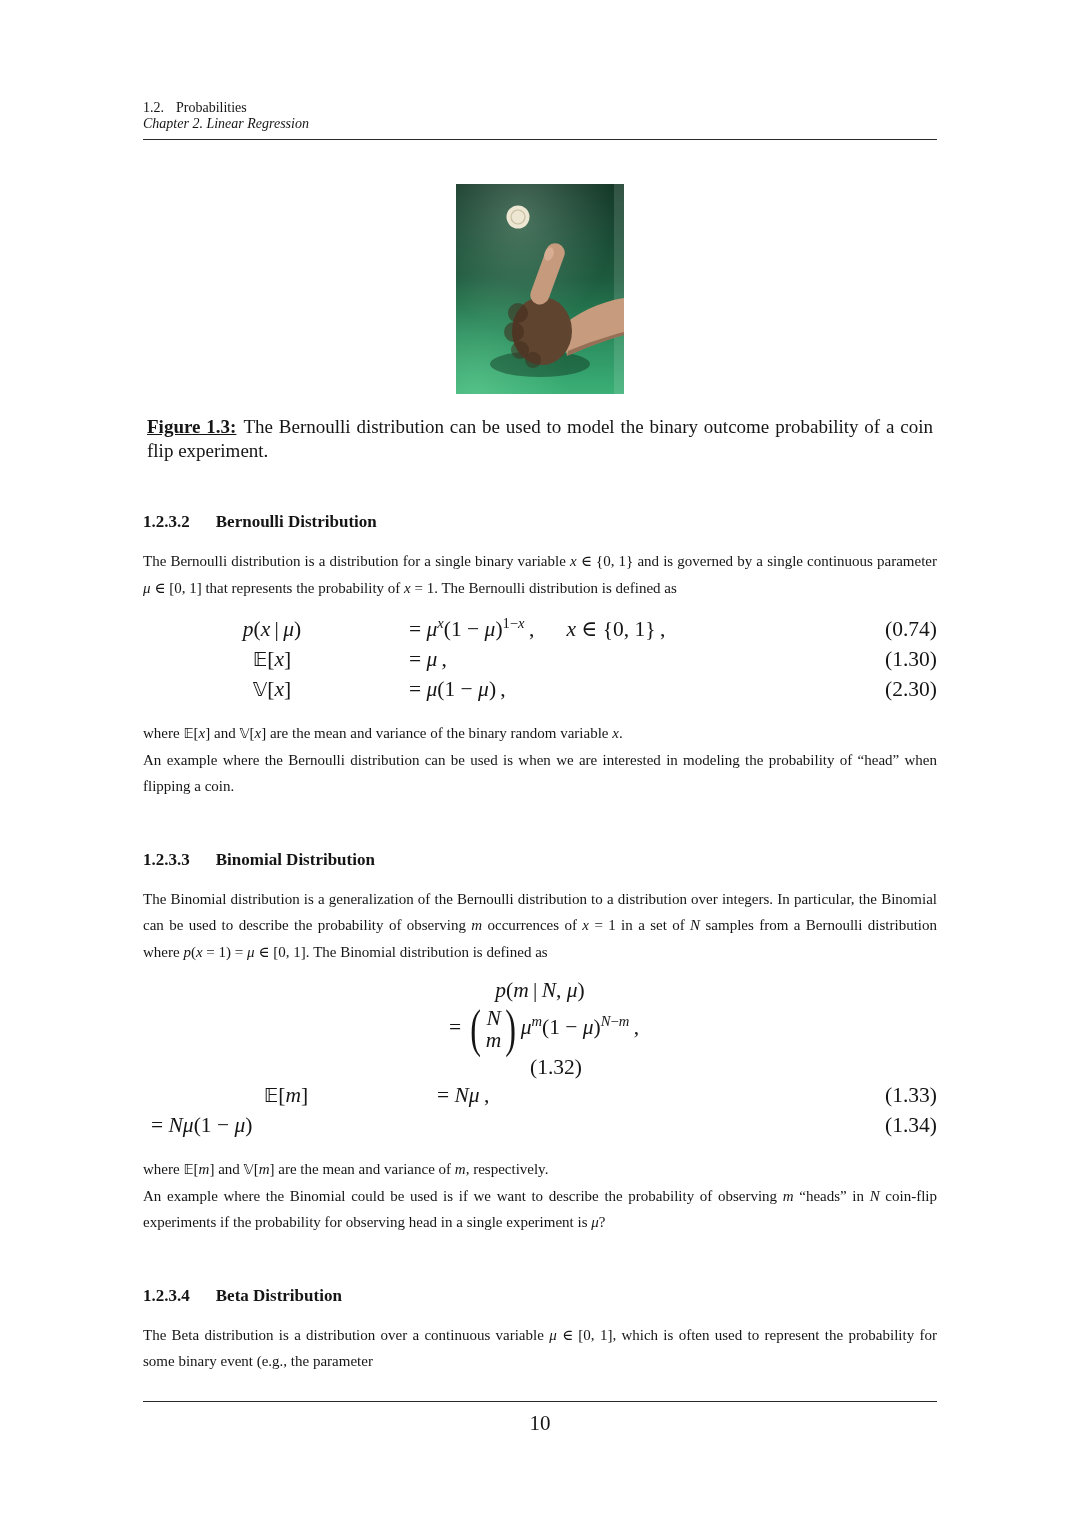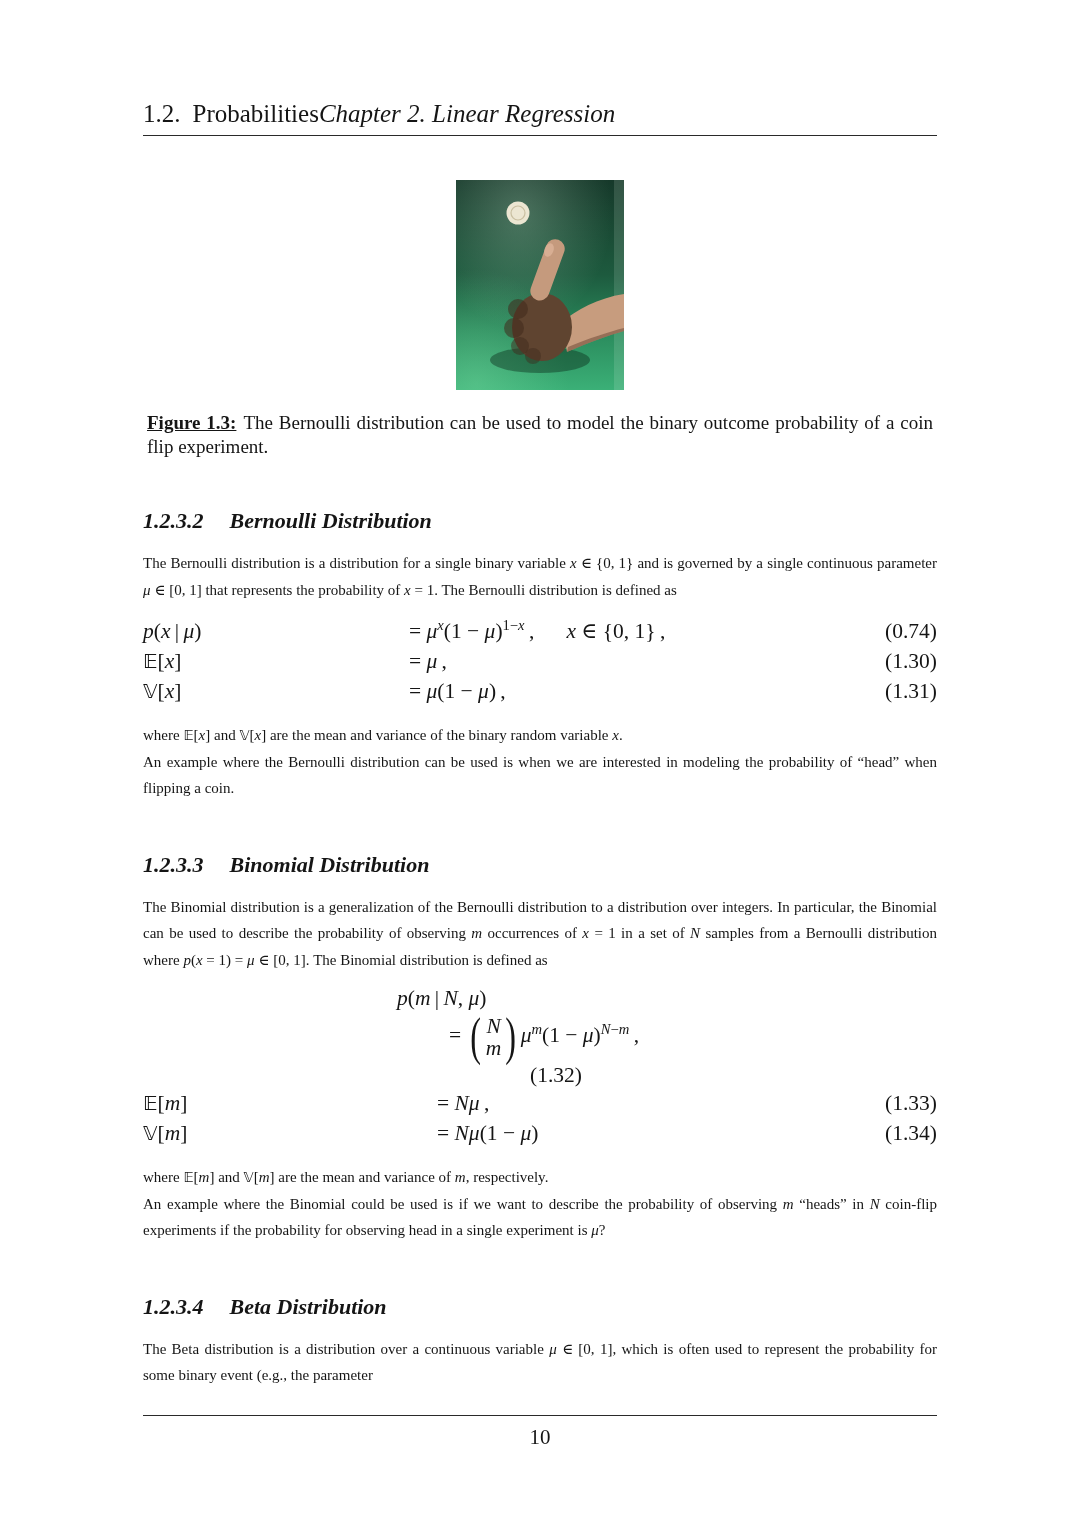--- a/index.html
+++ b/index.html
@@ -7,52 +7,52 @@
     width:1080px; min-height:1527px;
     font-family:"Liberation Serif", "DejaVu Serif", serif;
     color:#151515;
     -webkit-font-smoothing:antialiased;
   }
   .page { box-sizing:border-box; width:1080px; min-height:1527px; padding:100px 143px 40px 143px; }
 
   
   .running-head {
     display:flex; justify-content:flex-start; align-items:baseline;
-    font-size:25px; padding-bottom:7px; border-bottom:1.6px solid #2a2a2a;
+    font-size:14px; padding-bottom:7px; border-bottom:1.6px solid #2a2a2a;flex-direction:column;
   }
   .running-head .sec-no { margin-right:12px; }
   .running-head .right { font-style:italic; }
 
   
   figure.fig { margin:44px 0 0 0; text-align:center; }
   svg.photo { width:168px; height:210px; display:inline-block; }
   .caption {
     margin:17px 4px 0 4px; font-size:19px; line-height:23.5px;
     text-align:justify; text-justify:inter-word;
   }
   .caption .cap-label { font-weight:bold; margin-right:7px;text-decoration:underline; }
 
   
-  .subsec { margin:50px 0 0 0; font-size:22px; font-weight:bold;font-style:italic; }
+  .subsec { margin:50px 0 0 0; font-size:17px; font-weight:bold; }
   .subsec .no { margin-right:26px; }
 
   
   p.body {
     margin:16px 0 0 0; font-size:15px; line-height:26.5px;
     text-align:justify; text-justify:inter-word;
   }
   p.body i, .eq i { font-style:italic; }
 
   .bb { font-family:"DejaVu Sans", "DejaVu Serif", sans-serif; font-size:93%; }
 
   
   .eq-block { margin:13px 0 0 0; font-size:21.5px; }
   .eq-row { display:flex; align-items:center; min-height:30px; }
   .eq-row.tall { min-height:60px;flex-direction:column; }
-  .eq-lhs { text-align:left; white-space:nowrap; }
+  .eq-lhs { text-align:center; white-space:nowrap; }
   .b1 .eq-lhs { width:258px; }
   .b2 .eq-lhs { width:286px; }
   .eq-rhs { flex:1; padding-left:8px; white-space:nowrap; }
   .eq-num { width:84px; text-align:right; }
   sup { font-size:68%; }
 
   .binom { display:inline-flex; align-items:center; vertical-align:middle; margin:0 1px; }
   .binom .bp { font-size:52px; font-weight:400; line-height:1; transform:scaleX(0.62); display:inline-block; }
   .binom .col { display:inline-flex; flex-direction:column; align-items:center; line-height:22px; padding:0 1px; }
 
@@ -119,21 +119,21 @@
       <span class="eq-num">(0.74)</span>
     </div>
     <div class="eq-row">
       <span class="eq-lhs eq"><span class="bb">𝔼</span>[<i>x</i>]</span>
       <span class="eq-rhs eq">= <i>μ</i> ,</span>
       <span class="eq-num">(1.30)</span>
     </div>
     <div class="eq-row">
       <span class="eq-lhs eq"><span class="bb">𝕍</span>[<i>x</i>]</span>
       <span class="eq-rhs eq">= <i>μ</i>(1 − <i>μ</i>) ,</span>
-      <span class="eq-num">(1.31)</span>
+      <span class="eq-num">(2.30)</span>
     </div>
   </div>
 
   <p class="body">where <span class="bb">𝔼</span>[<i>x</i>] and <span class="bb">𝕍</span>[<i>x</i>] are the mean and variance of the binary random variable <i>x</i>.<br>An example where the Bernoulli distribution can be used is when we are interested in modeling the probability of “head” when flipping a coin.</p>
 
   <div class="subsec">
     <span class="no">1.2.3.3</span><span>Binomial Distribution</span>
   </div>
   <p class="body">The Binomial distribution is a generalization of the Bernoulli distribution to a distribution over integers. In particular, the Binomial can be used to describe the probability of observing <i>m</i> occurrences of <i>x</i> = 1 in a set of <i>N</i> samples from a Bernoulli distribution where <i>p</i>(<i>x</i> = 1) = <i>μ</i> ∈ [0, 1]. The Binomial distribution is defined as</p>
 
@@ -149,21 +149,20 @@
             <span class="bp">)</span>
           </span><i>μ</i><sup><i>m</i></sup>(1 − <i>μ</i>)<sup><i>N</i>−<i>m</i></sup> ,</span>
       <span class="eq-num">(1.32)</span>
     </div>
     <div class="eq-row">
       <span class="eq-lhs eq"><span class="bb">𝔼</span>[<i>m</i>]</span>
       <span class="eq-rhs eq">= <i>N</i><i>μ</i> ,</span>
       <span class="eq-num">(1.33)</span>
     </div>
     <div class="eq-row">
-      <span class="eq-lhs eq"><span class="bb">𝕍</span>[<i>m</i>]</span>
       <span class="eq-rhs eq">= <i>N</i><i>μ</i>(1 − <i>μ</i>)</span>
       <span class="eq-num">(1.34)</span>
     </div>
   </div>
 
   <p class="body">where <span class="bb">𝔼</span>[<i>m</i>] and <span class="bb">𝕍</span>[<i>m</i>] are the mean and variance of <i>m</i>, respectively.<br>An example where the Binomial could be used is if we want to describe the probability of observing <i>m</i> “heads” in <i>N</i> coin-flip experiments if the probability for observing head in a single experiment is <i>μ</i>?</p>
 
   <div class="subsec">
     <span class="no">1.2.3.4</span><span>Beta Distribution</span>
   </div>

